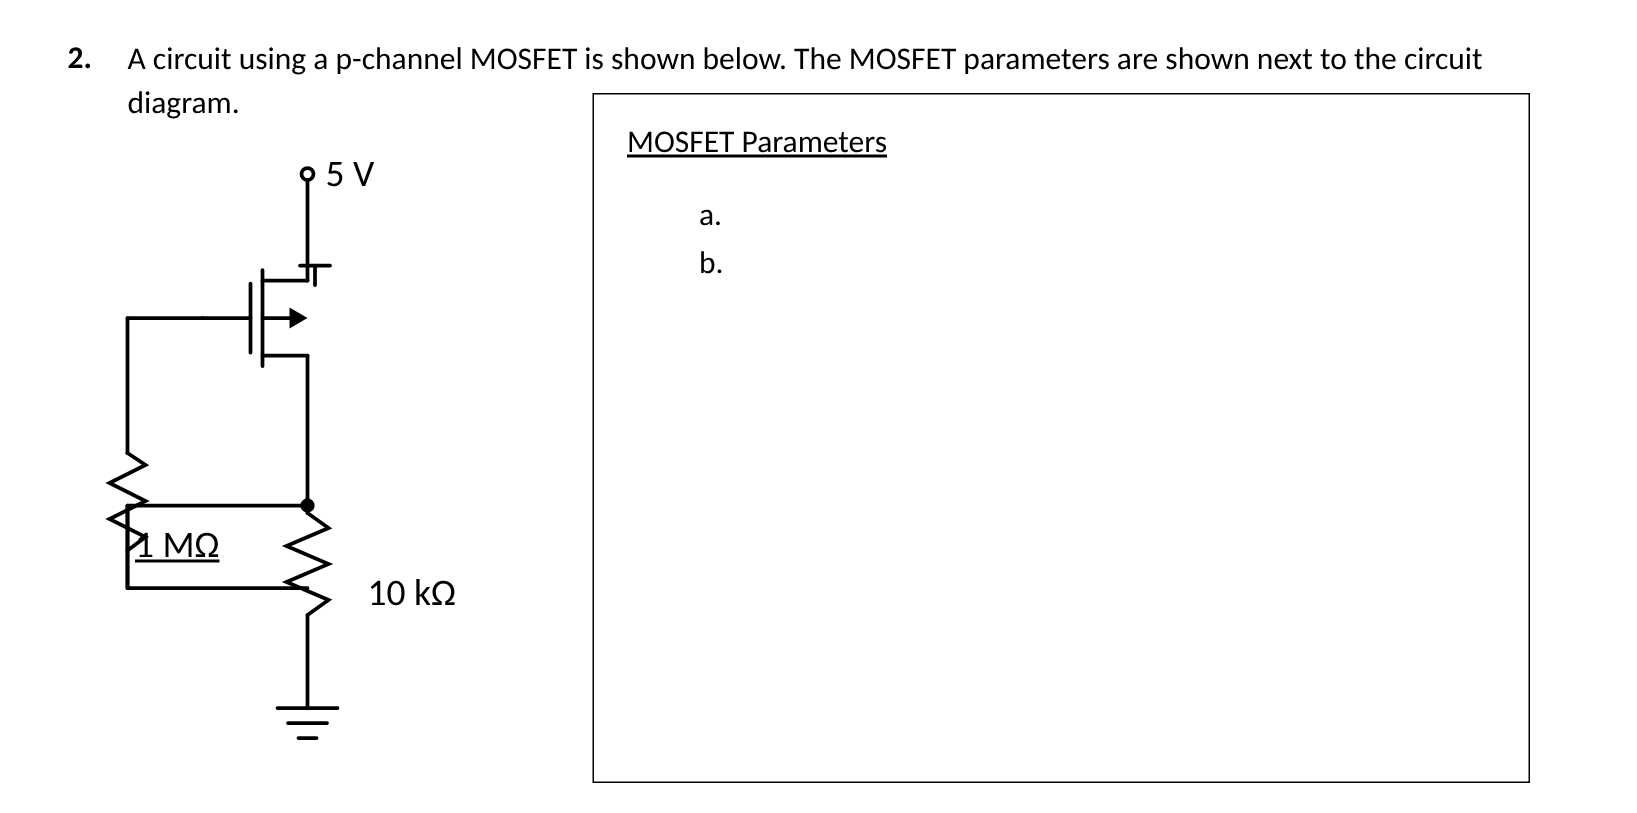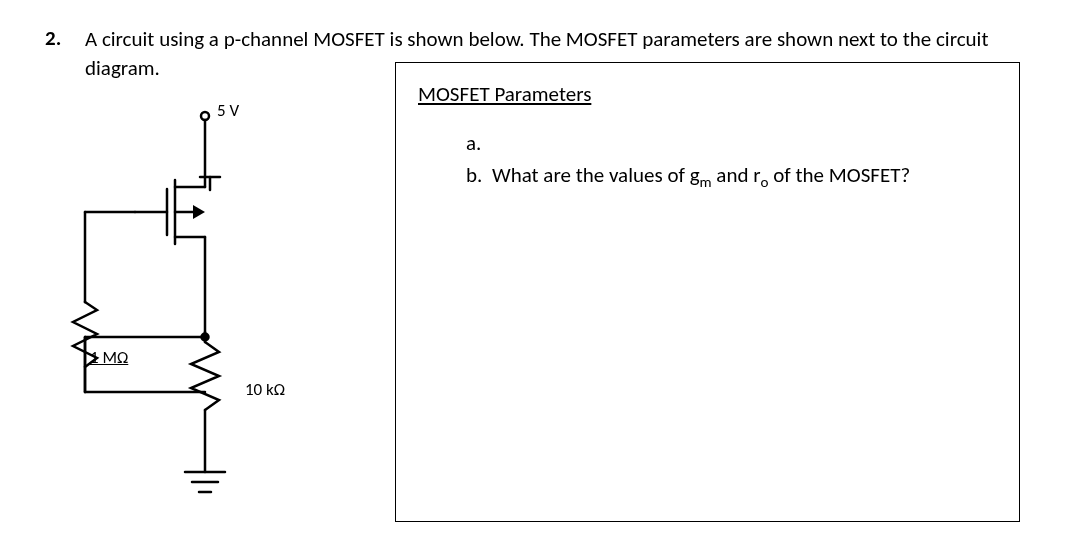--- a/index.html
+++ b/index.html
@@ -30,21 +30,21 @@
       margin-top: -30px;
     }
     .params-title { text-decoration: underline; margin-bottom: 22px; }
     .param-line { margin-bottom: 22px; }
     .sub { font-size: 0.72em; vertical-align: sub; }
     .sup { font-size: 0.72em; vertical-align: super; }
     .qlist { margin-left: 48px; margin-top: 6px; }
     .qitem { display: flex; margin-bottom: 4px; line-height: 1.35; }
     .qletter { min-width: 26px; }
     svg.circuit-svg { position: absolute; top: 0; left: 0; }
-    .circ-label { position: absolute; font-size: 17px; }
+    .circ-label { position: absolute; font-size: 25px; }
     .supply-label { top: 8px; left: 172px; }
     .r1-label { top: 255px; left: 45px; text-decoration: underline; }
     .r2-label { top: 275px; left: 200px; margin-top: 12px; }
   </style>
 </head>
 <body>
 
 <div class="problem-row">
   <div class="problem-number">2.</div>
   <div class="problem-text">A circuit using a p-channel MOSFET is shown below. The MOSFET parameters are shown next to the circuit diagram.</div>
@@ -118,20 +118,17 @@
 
 
 
 
     <div class="qlist">
       <div class="qitem">
         <div class="qletter">a.</div>
       </div>
       <div class="qitem">
         <div class="qletter">b.</div>
-        <div>
-          <span>What are the values of g</span><span class="sub">m</span><span> and r</span><span class="sub">o</span><span> of the MOSFET?</span>
-        </div>
       </div>
     </div>
   </div>
 
 </div>
 
 </body></html>

